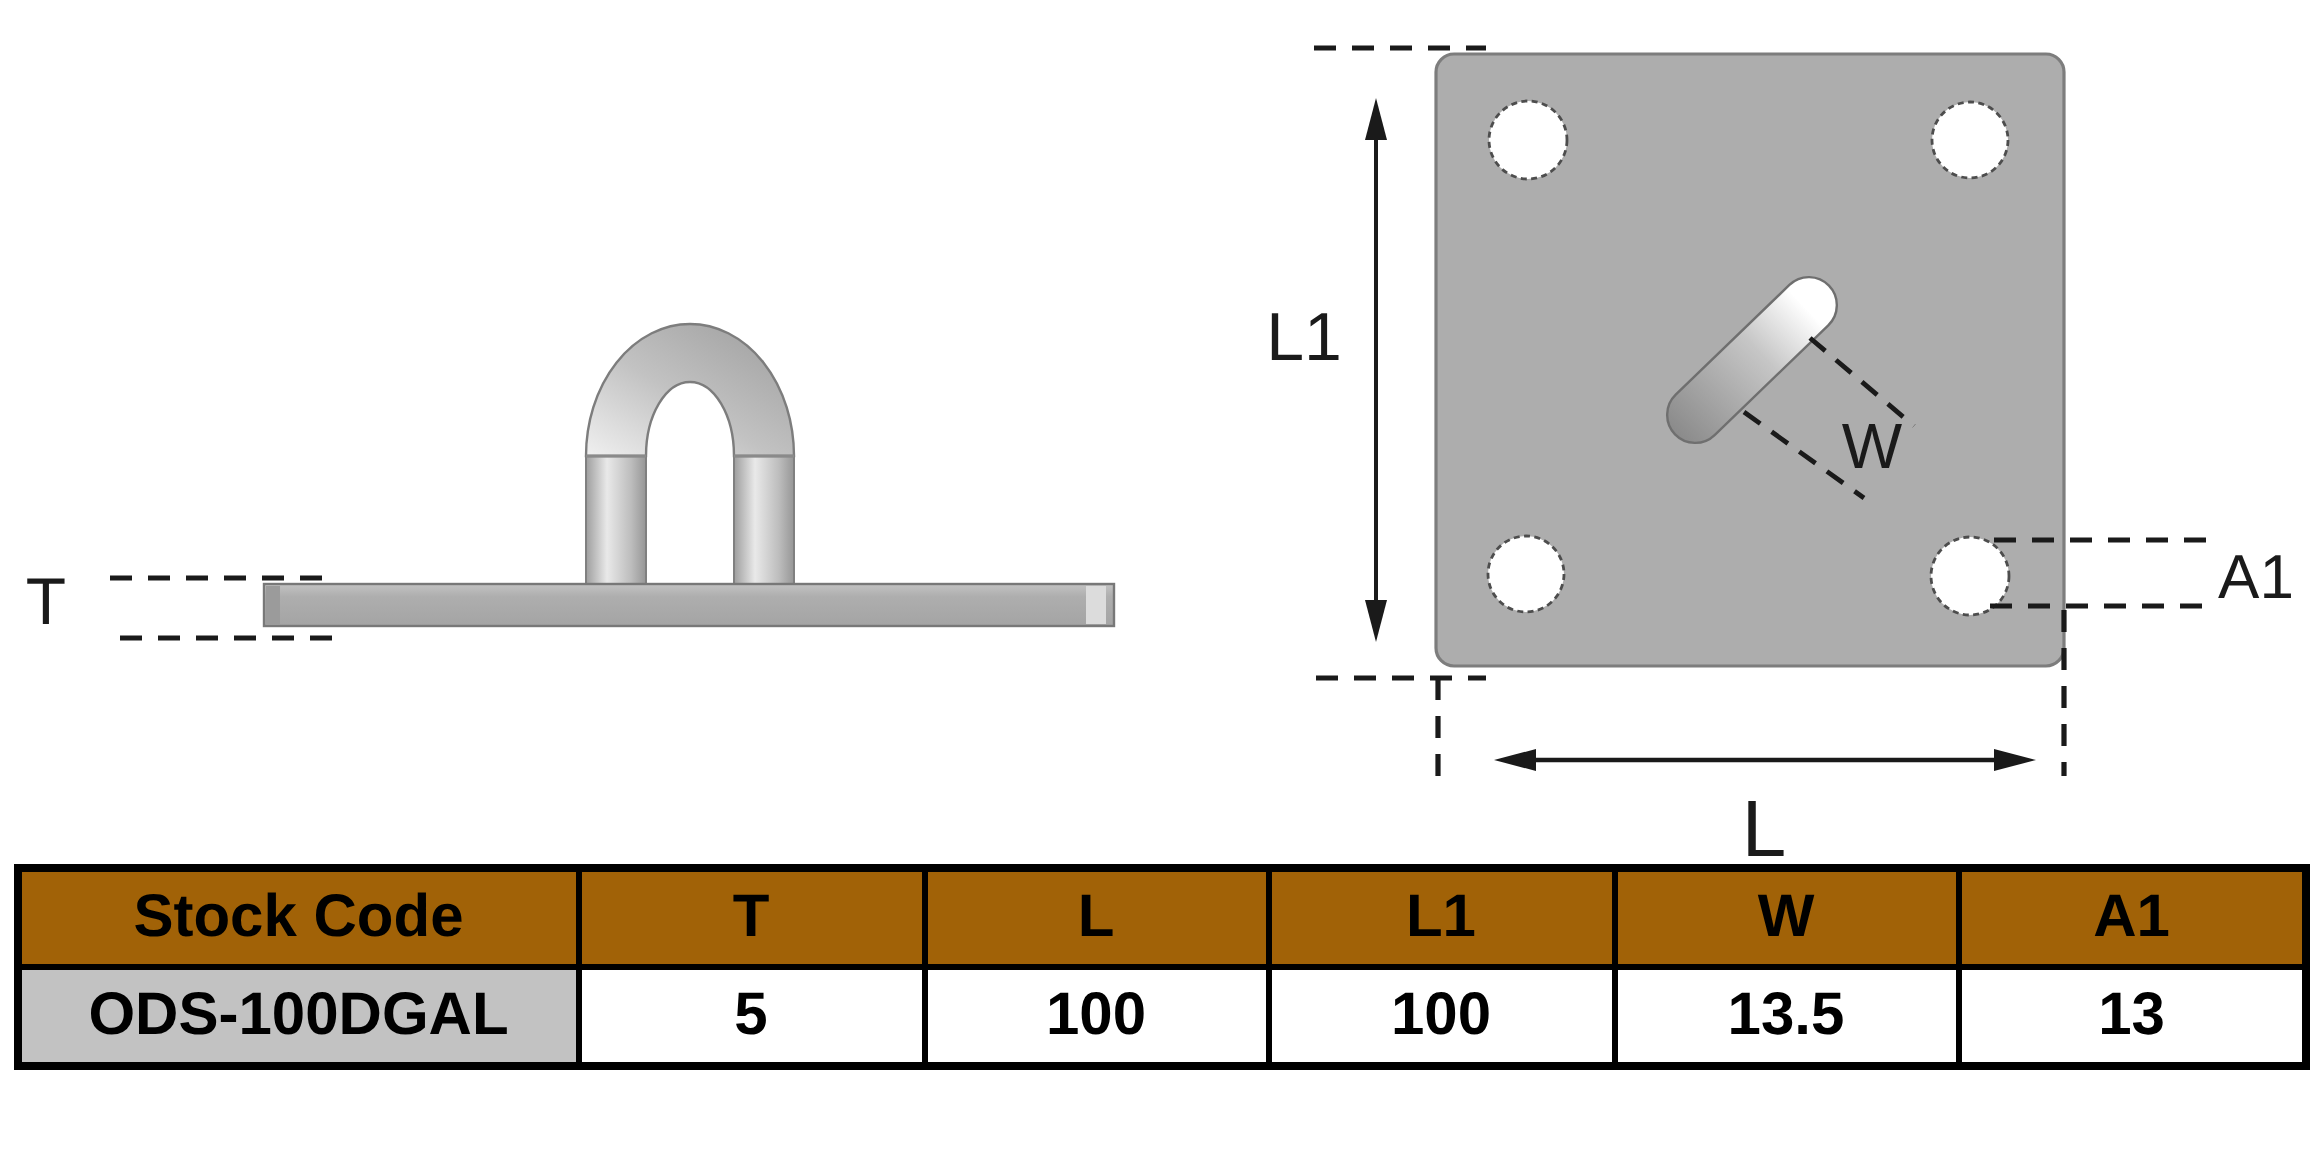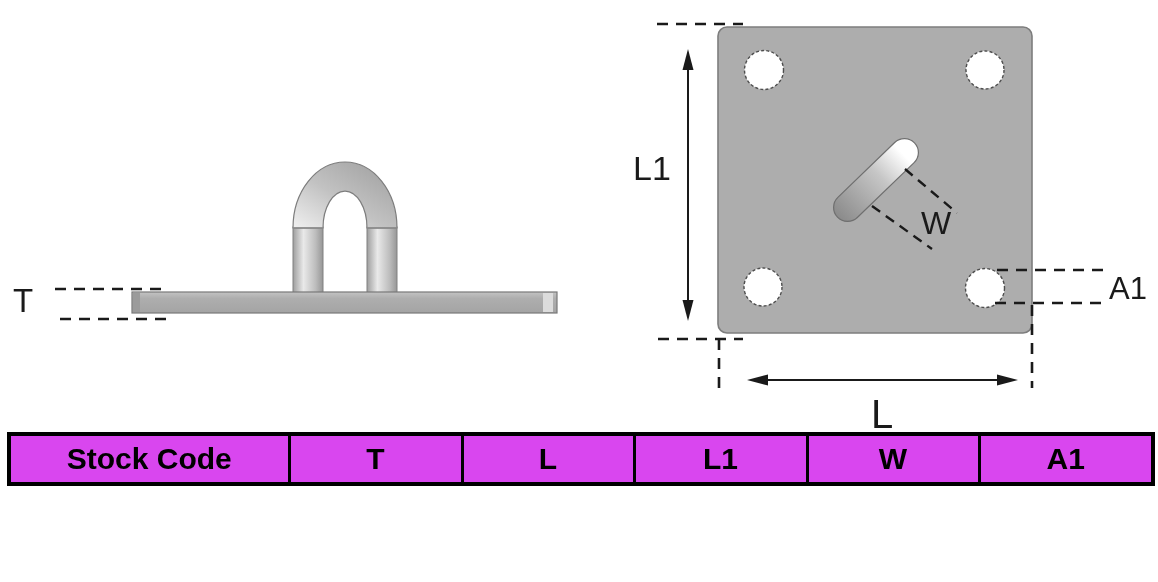--- a/index.html
+++ b/index.html
@@ -27,21 +27,21 @@
     border:3px solid #000000;
     text-align:center;
     vertical-align:middle;
     padding:0;
     height:46px;
     font-size:30px;
     line-height:46px;
     overflow:hidden;
     white-space:nowrap;
   }
-  .spec-table th{background:#d946ef;}
+  .spec-table th{background:#a16207;}
   .spec-table td{background:#ffffff;}
   .spec-table td.code-cell{background:#C2C2C2;}
 </style>
 </head>
 <body>
 
 <div class="stage">
 
   <svg class="drawing-svg" width="1158" height="430" viewBox="0 0 1158 430">
     <defs>
@@ -138,16 +138,24 @@
       <tr>
         <th>Stock Code</th>
         <th>T</th>
         <th>L</th>
         <th>L1</th>
         <th>W</th>
         <th>A1</th>
       </tr>
     </thead>
     <tbody>
+      <tr>
+        <td class="code-cell">ODS-100DGAL</td>
+        <td>5</td>
+        <td>100</td>
+        <td>100</td>
+        <td>13.5</td>
+        <td>13</td>
+      </tr>
     </tbody>
   </table>
 
 </div>
 
 </body></html>

